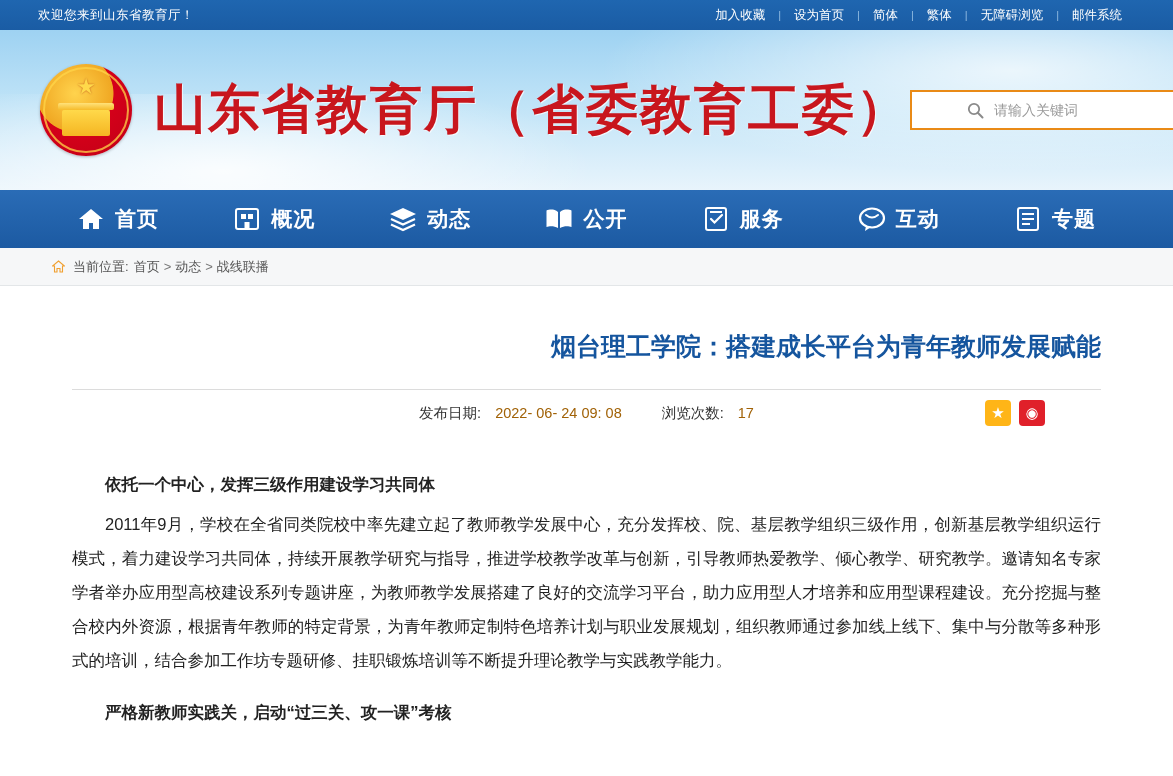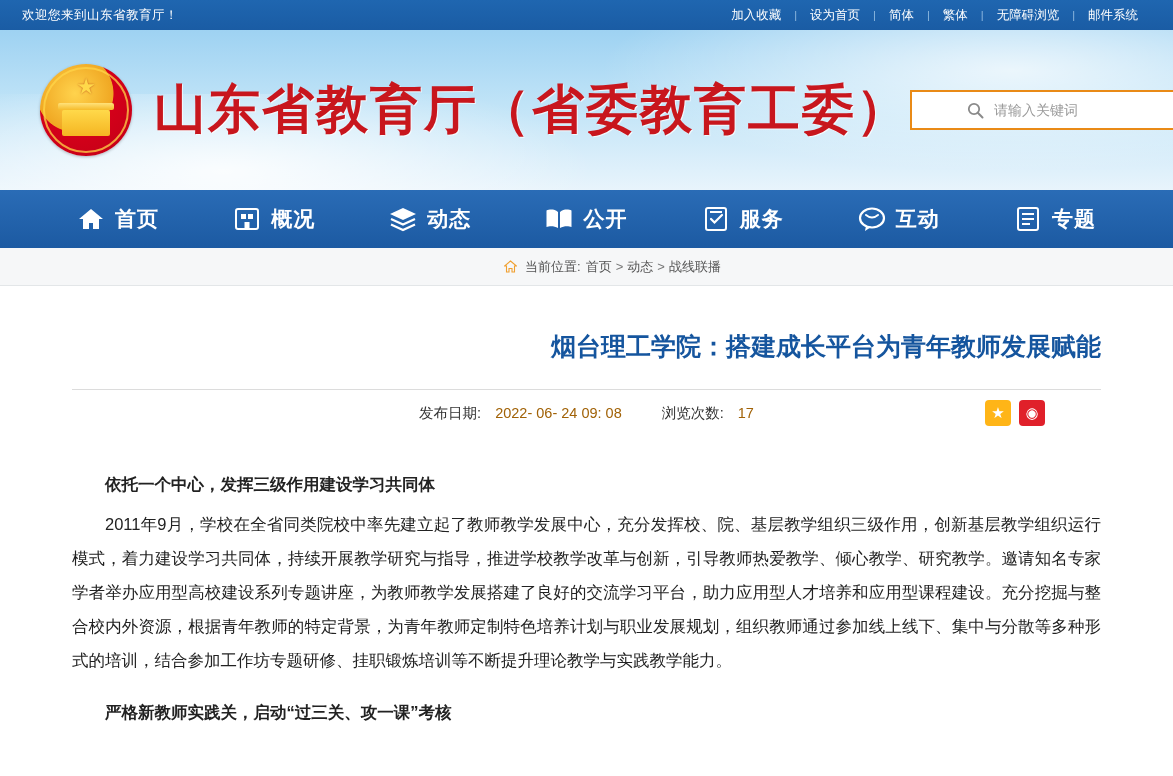--- a/index.html
+++ b/index.html
@@ -15,21 +15,21 @@
   
   .topbar {
     height: 30px;
     background: #1a5fa8;
     background: linear-gradient(180deg,#1f66b0 0%,#1a5ca4 100%);
     color: #ffffff;
     font-size: 12.5px;
     display: flex;
     align-items: center;
     justify-content: space-between;
-    padding: 0 22px;
+    padding: 0 38px;
   }
   .topbar .welcome { letter-spacing: .5px; }
   .topbar .links { display: flex; align-items: center; }
   .topbar .links a {
     color: #ffffff;
     text-decoration: none;
     padding: 0 13px;
     font-size: 12.5px;
   }
   .topbar .links .sep { color: #8fb9e0; font-size: 11px; }
@@ -181,21 +181,20 @@
   
   .crumb-wrap {
     height: 38px;
     background: #f6f7f8;
     border-bottom: 1px solid #e3e6e8;
     display: flex;
     align-items: center;
     padding-left: 52px;
     font-size: 13px;
     color: #555;
-    justify-content: center;
   }
   .crumb-home { margin-right: 8px; color:#9aa7b0; display:inline-flex; }
   .crumb-wrap a { color: #555; text-decoration: none; }
   .crumb-wrap .sepc { margin: 0 4px; color:#777; }
 
   
   .content {
     padding: 0 72px;
   }
   .article-title {

